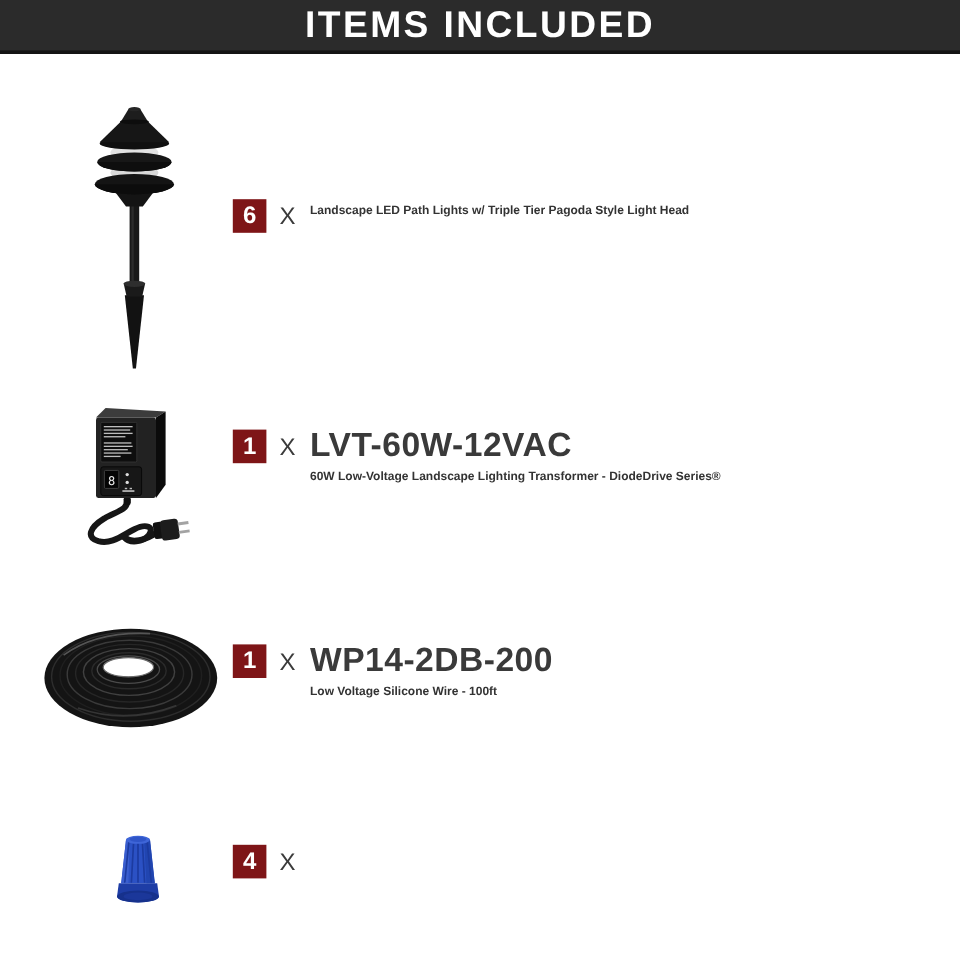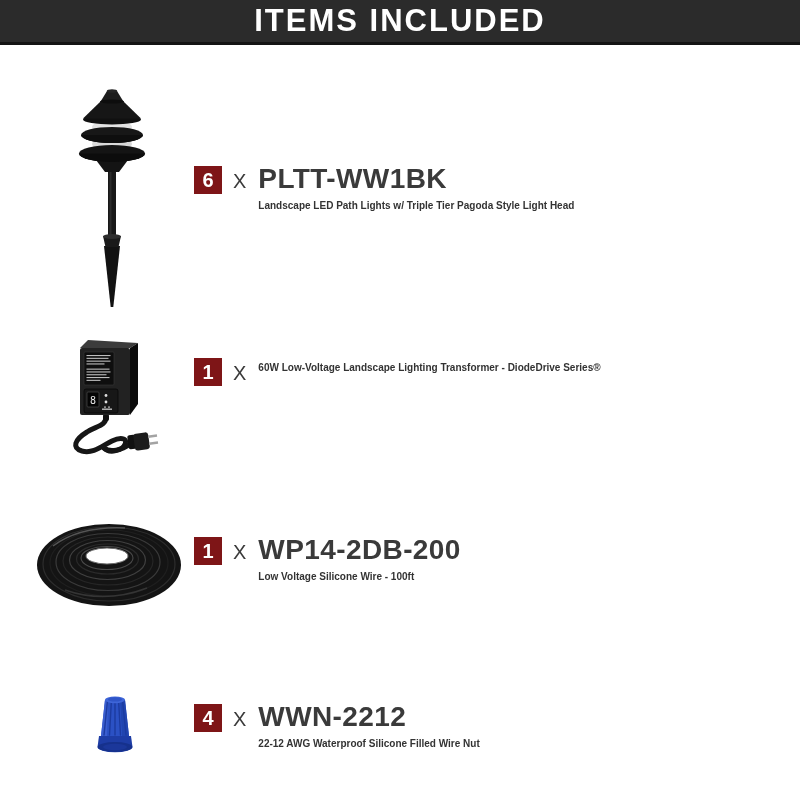--- a/index.html
+++ b/index.html
@@ -170,44 +170,40 @@
 
       <ellipse cx="21" cy="5.8" rx="10" ry="3.4" fill="#3f66d8"></ellipse>
       <ellipse cx="21" cy="5.4" rx="7" ry="2.2" fill="#2f55c8"></ellipse>
     </svg>
   </div>
 
   <section class="row row-1">
     <div class="qty-badge">6</div>
     <span class="times">X</span>
     <div class="item-text">
-      <div class="sku">PLTT-WW1BK</div>
       <div class="desc">Landscape LED Path Lights w/ Triple Tier Pagoda Style Light Head</div>
     </div>
   </section>
 
   <section class="row row-2">
     <div class="qty-badge">1</div>
     <span class="times">X</span>
     <div class="item-text">
+      <div class="sku">LVT-60W-12VAC</div>
       <div class="desc">60W Low-Voltage Landscape Lighting Transformer - DiodeDrive Series®</div>
     </div>
   </section>
 
   <section class="row row-3">
     <div class="qty-badge">1</div>
     <span class="times">X</span>
     <div class="item-text">
       <div class="sku">WP14-2DB-200</div>
       <div class="desc">Low Voltage Silicone Wire - 100ft</div>
     </div>
   </section>
 
   <section class="row row-4">
     <div class="qty-badge">4</div>
     <span class="times">X</span>
-    <div class="item-text">
-      <div class="sku">WWN-2212</div>
-      <div class="desc">22-12 AWG Waterproof Silicone Filled Wire Nut</div>
-    </div>
   </section>
 
 </div>
 
 </body></html>

